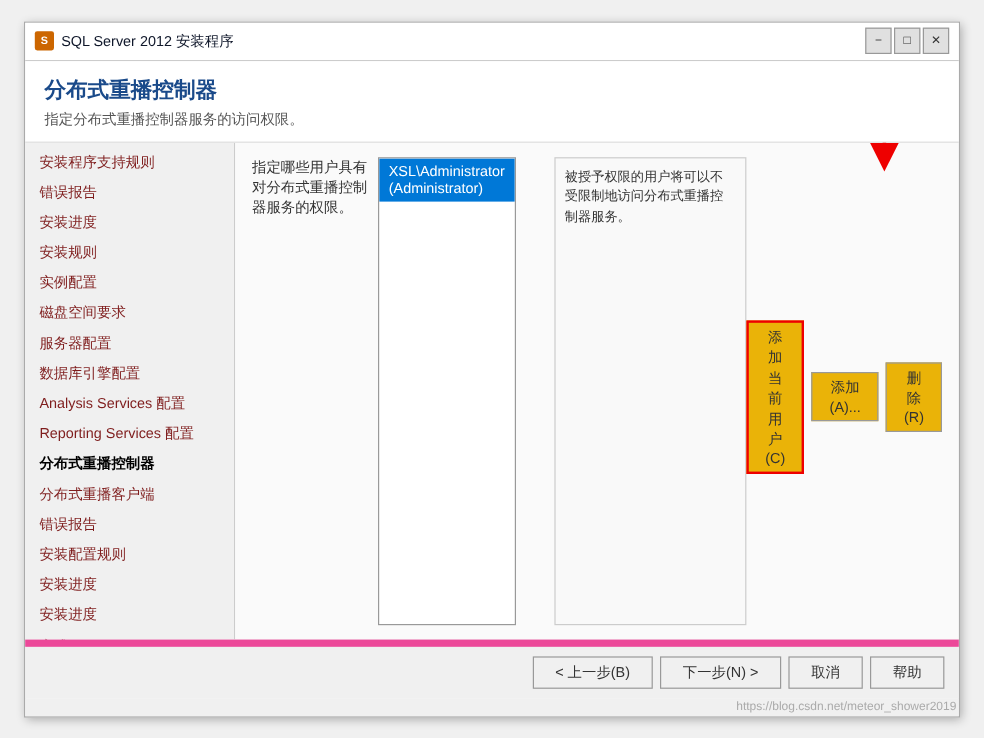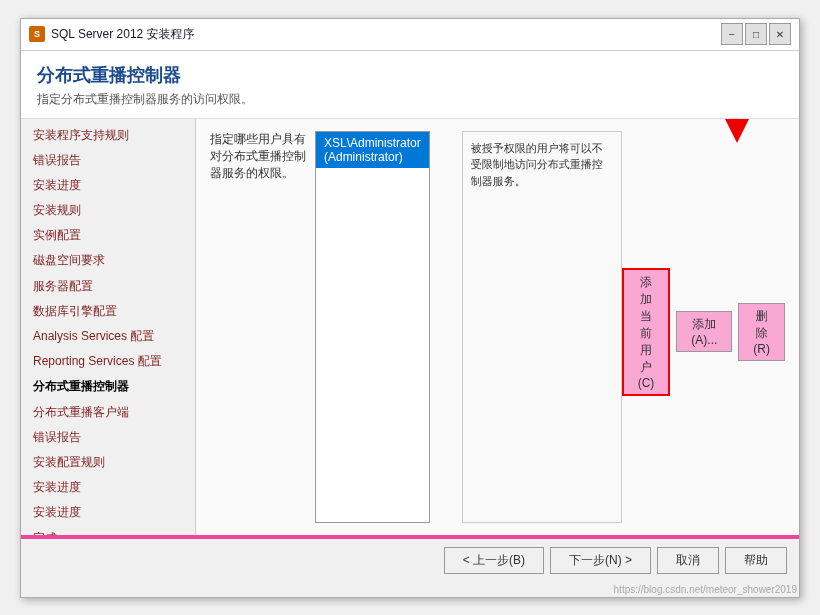--- a/index.html
+++ b/index.html
@@ -175,21 +175,21 @@
       display: flex;
       gap: 6px;
       margin-top: 10px;
       align-items: center;
       position: relative;
     }
 
     .btn {
       padding: 4px 14px;
       font-size: 12px;
-      background: #f9a8d4;
+      background: #eab308;
       border: 1px solid #999;
       cursor: pointer;
       font-family: "Microsoft YaHei", "SimHei", sans-serif;
       color: #333;
     }
 
     .btn-highlighted {
       border: 2px solid #e00;
     }
 
@@ -199,21 +199,21 @@
       left: 50px;
     }
 
     .arrow-svg {
       width: 80px;
       height: 90px;
     }
 
     .bottom-bar {
       background: #f0f0f0;
-      border-top: 4px solid #ec4899;
+      border-top: 6px solid #ec4899;
       padding: 8px 12px;
       display: flex;
       justify-content: flex-end;
       gap: 6px;
     }
 
     .bottom-btn {
       padding: 4px 18px;
       font-size: 12px;
       background: #f0f0f0;

